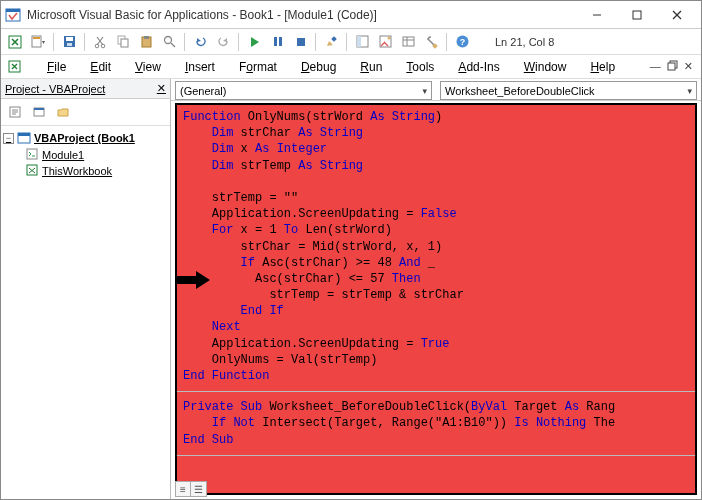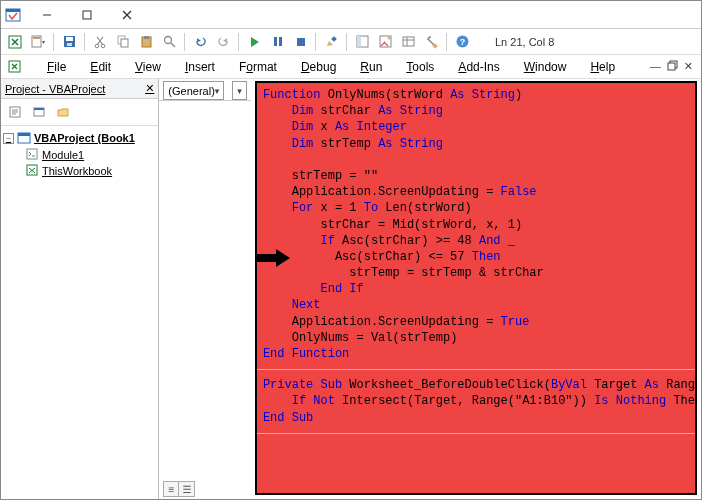--- a/index.html
+++ b/index.html
@@ -21,21 +21,21 @@
 .mdibtn { cursor: pointer; color:#444;}
 .workspace { display: flex; height: calc(500px - 28px - 26px - 24px - 2px); }
 .projpanel { width: 170px; border-right: 1px solid #bbb; display: flex; flex-direction: column; text-decoration: underline; }
 .projhdr { display: flex; align-items: center; height: 20px; background: #f2f3f5; border-bottom: 1px solid #ccc; padding: 0 4px; font-size: 11px; }
 .projhdr .x { margin-left: auto; cursor: pointer; }
 .projtb { display: flex; gap: 4px; padding: 3px 4px; border-bottom: 1px solid #ddd; }
 .tree { padding: 4px 2px; font-size: 11px; }
 .treerow { display: flex; align-items: center; gap: 3px; padding: 1px 0; cursor: pointer; }
 .treerow.ind1 { padding-left: 22px; align-items: flex-end; }
 .plusbox { width:11px; height:11px; border:1px solid #888; display:flex; align-items:center; justify-content:center; font-size:9px; line-height:1; color:#555;}
-.codearea { flex: 1; display: flex; flex-direction: row; position: relative;}
+.codearea { flex: 1; display: flex; flex-direction: column; position: relative;}
 .selectors { display: flex; height: 22px; padding: 2px 4px; gap: 8px; border-bottom: 1px solid #ccc; }
 .sel { flex: 1; display: flex; align-items: center; border: 1px solid #999; background: #fff; height: 19px; padding: 0 4px; cursor: pointer; }
 .sel .txt { flex: 1; font-size: 11px; }
 .sel .arr { font-size: 9px; color: #444; }
 .codebox { flex: 1; margin: 2px 4px 4px 4px; border: 2px solid #000; overflow: hidden; background:#ef4444; position:relative;}
 pre.code { font-family: Consolas, "Courier New", monospace; font-size: 12px; line-height: 1.35; padding: 4px 0 4px 6px; white-space: pre; color:#000;}
 .kw { color: #0000c8; }
 .ruleline { border: none; border-top: 1px solid #bbb; margin: 3px 0 3px 0; }
 .arrow { position: absolute; left: -3px; top: 166px; z-index: 10;}
 .barbtns { position:absolute; bottom:2px; left:4px; display:flex;}
@@ -46,20 +46,21 @@
 <body>
 
 <div class="titlebar">
   <span class="icon">
     <svg width="16" height="16" viewBox="0 0 16 16">
         <rect x="1" y="2" width="14" height="12" fill="#fff" stroke="#2a6fb5"></rect>
         <rect x="1" y="2" width="14" height="3" fill="#2a6fb5"></rect>
         <path d="M4 8 L7 12 L12 6" stroke="#d55" stroke-width="1.5" fill="none"></path>
       </svg>
   </span>
+  <span class="title">Microsoft Visual Basic for Applications - Book1 - [Module1 (Code)]</span>
   <div class="winbtns">
     <div class="winbtn">
         <svg width="10" height="10">
           <line x1="1" y1="5" x2="9" y2="5" stroke="#333" stroke-width="1"></line>
         </svg>
       </div>
     <div class="winbtn">
         <svg width="10" height="10">
           <rect x="1" y="1" width="8" height="8" fill="none" stroke="#333"></rect>
         </svg>
@@ -276,20 +277,21 @@
     </div>
   </div>
 
   <div class="codearea">
     <div class="selectors">
       <div class="sel">
         <span class="txt">(General)</span>
         <span class="arr">▾</span>
       </div>
       <div class="sel">
+        <span class="txt">Worksheet_BeforeDoubleClick</span>
         <span class="arr">▾</span>
       </div>
     </div>
 
     <div class="codebox">
       <svg class="arrow" width="36" height="18">
           <rect x="0" y="5" width="22" height="8" fill="#000"></rect>
           <path d="M22 0 L36 9 L22 18 Z" fill="#000"></path>
         </svg>
 <pre class="code"><span class="kw">Function</span><span> OnlyNums(strWord </span><span class="kw">As String</span><span>)</span>

